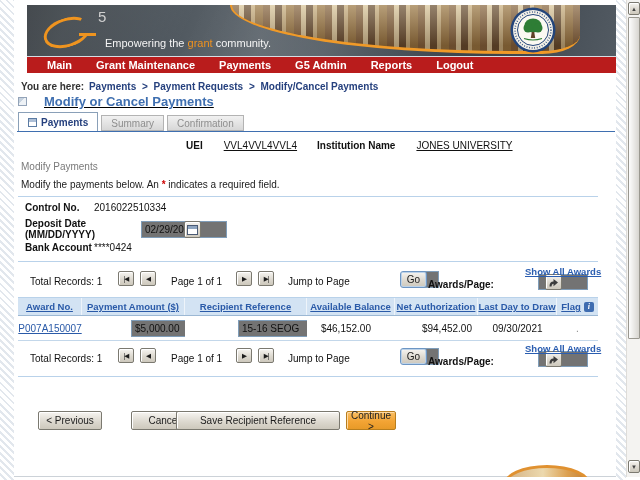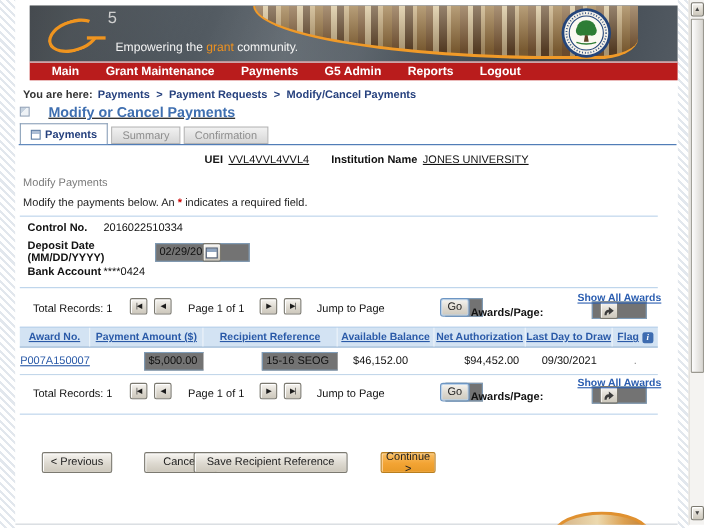--- a/index.html
+++ b/index.html
@@ -53,21 +53,21 @@
                 border:1px solid #8aa0b8; border-bottom:none; font-weight:bold; color:#26417e; font-size:10px;
                 position:relative; z-index:2; }
   .tab { display:flex; align-items:center; padding:0 9px; height:16px; margin-left:3px;
          background:linear-gradient(#f1f1f1,#d7d7d7); border:1px solid #b3b3b3; color:#8e8e8e; font-size:10px; }
   .tab-icon { width:9px; height:9px; border:1px solid #5b7ba3;
               background:linear-gradient(180deg,#aebfd6 0 3px,#fff 3px); }
   .tabline { position:absolute; left:3px; top:131px; width:598px; height:1px; background:#3f6fb0; }
 
   
   .uei-row { position:absolute; left:172px; top:140px; font-size:10px; color:#111; white-space:nowrap; }
-  .uei-row b { margin-right:5px; }
+  .uei-row b { margin-right:21px; }
   .uei-row .val { margin-right:20px;text-decoration:underline; }
   .sec-head { position:absolute; left:7px; top:161px; font-size:10px; color:#7a7a7a; }
   .instr { position:absolute; left:7px; top:179px; font-size:10px; color:#222; }
   .instr .req { color:#cc0000; font-weight:bold; }
 
   .hr { position:absolute; left:4px; width:580px; height:1px; background:#b9d2ea; }
   .hr1 { top:196px; } .hr2 { top:261px; } .hr3 { top:376px; }
   .bottom-line { position:absolute; left:0; top:476px; width:602px; height:1px; background:#ccd2d8; }
 
   
@@ -128,21 +128,21 @@
   .info-icon { display:inline-block; width:10px; height:10px; margin-left:3px; background:#3e6cb0;
                color:#fff; font:italic bold 8px "Liberation Serif",serif; line-height:10px;
                text-align:center; border-radius:2px; }
   .flag-dot { color:#8a8a8a; }
 
   
   .actions { position:absolute; left:16px; top:411px; width:602px; height:20px; }
   .act { position:absolute; top:0; height:19px; }
   .btn-prev { left:8px; width:64px; }
   .btn-cancel { left:101px; width:66px; }
-  .btn-save { left:146px; width:140px; }
+  .btn-save { left:146px; width:164px; }
   .btn-continue { left:316px; width:50px;
      background:linear-gradient(180deg,#fac066 0%,#f3a434 55%,#e89a28 100%);
      border:1px solid #b87e1e; box-shadow:inset 1px 1px 0 #ffd9a2; color:#222; }
 
   
   .blob-clip { position:absolute; left:486px; top:465px; width:94px; height:12px; overflow:hidden; }
   .blob { width:88px; height:40px; margin-left:3px; border-radius:50%; border:3px solid #e09130;
           background:linear-gradient(90deg,#d3b083,#ecd9ae 45%,#dca050 75%,#c08038); }
 
   

